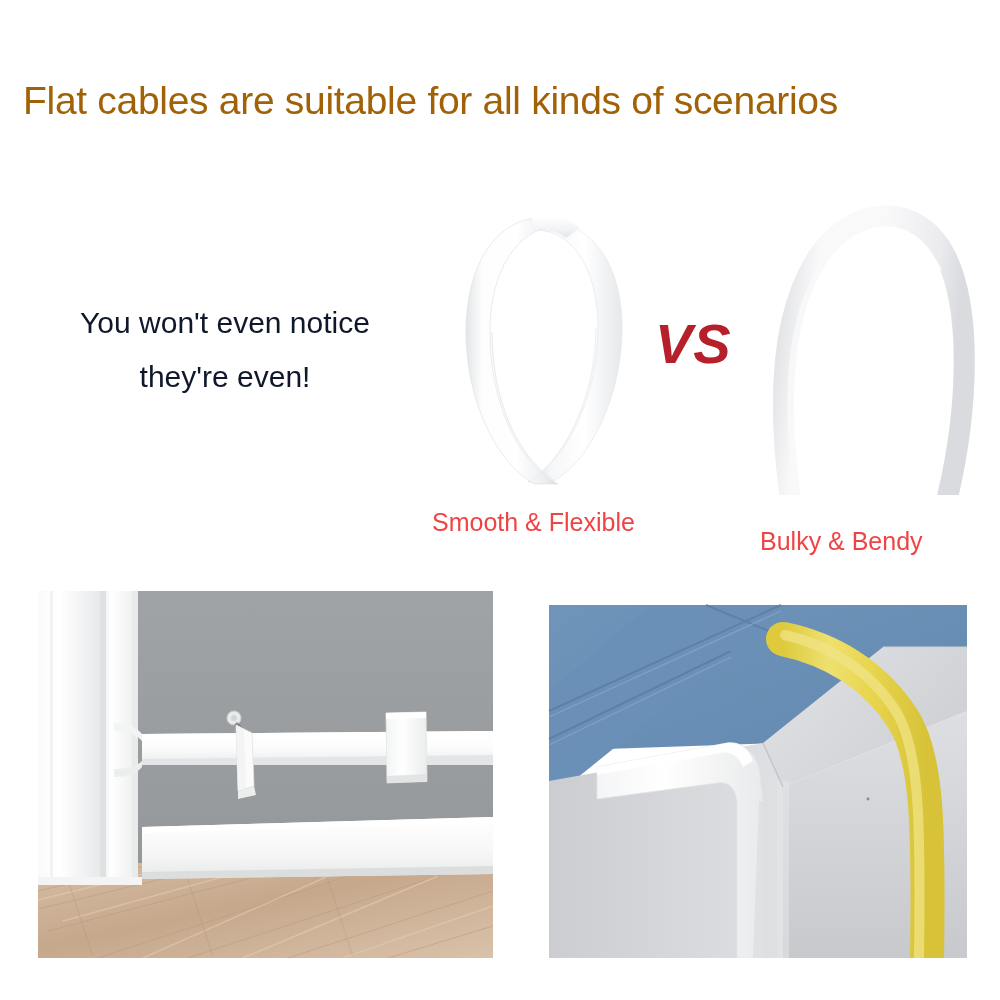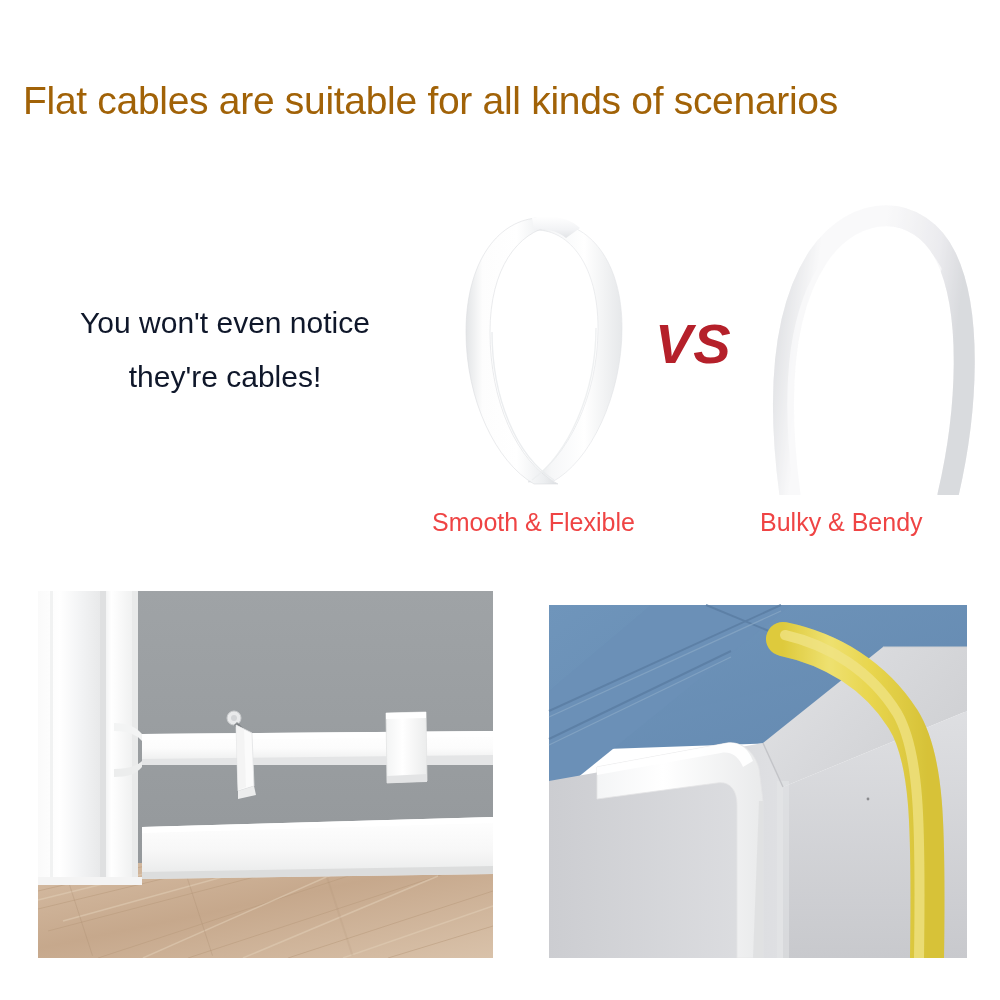--- a/index.html
+++ b/index.html
@@ -38,38 +38,38 @@
   
   .loops{position:absolute;left:0;top:195px;width:1000px;height:310px;}
   .loop-svg{position:absolute;}
 
   
   .cap{
     position:absolute;font-size:25px;color:#ef4444;
     line-height:30px;white-space:nowrap;
   }
   .cap-left{left:432px;top:507px;}
-  .cap-right{left:760px;top:507px;}
+  .cap-right{left:760px;top:526px;}
 
   
   .photo{position:absolute;overflow:hidden;background:#fff;}
   .photo-left{left:38px;top:591px;width:455px;height:367px;}
   .photo-right{left:531px;top:591px;width:436px;height:367px;}
   .ph-layer{position:absolute;left:0;top:0;width:100%;height:100%;}
 </style>
 </head>
 <body>
 
 <div class="stage">
 
   <div class="headline">Flat cables are suitable for all kinds of scenarios</div>
 
   <div class="slogan">
     <span class="l1">You won't even notice</span>
-    <span class="l2">they're cables!</span>
+    <span class="l2">they're even!</span>
   </div>
 
   <div class="vs">VS</div>
 
   <div class="loops">
 
     <svg class="loop-svg" style="left:440px;top:5px;" width="220" height="300" viewBox="0 0 220 300">
       <defs>
         <linearGradient id="flatL" x1="0" y1="0" x2="1" y2="0">
           <stop offset="0" stop-color="#e3e5e7"></stop>

